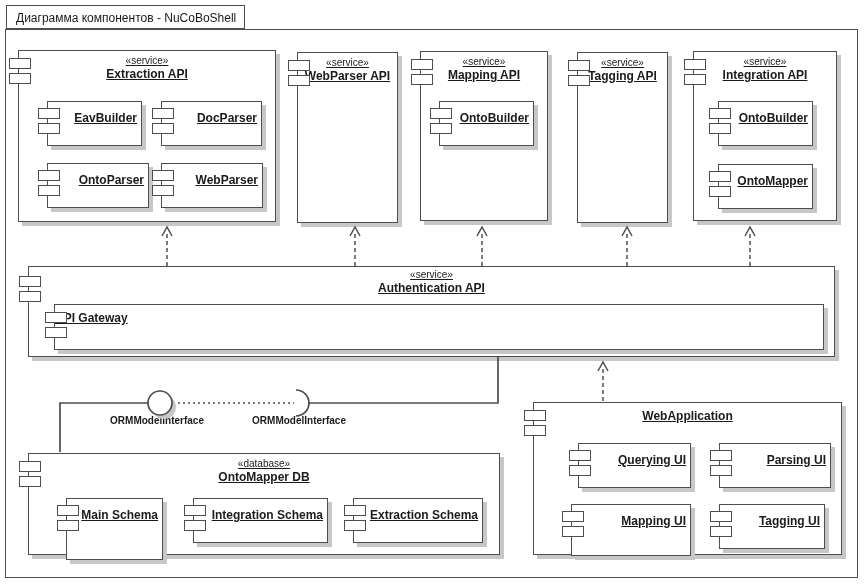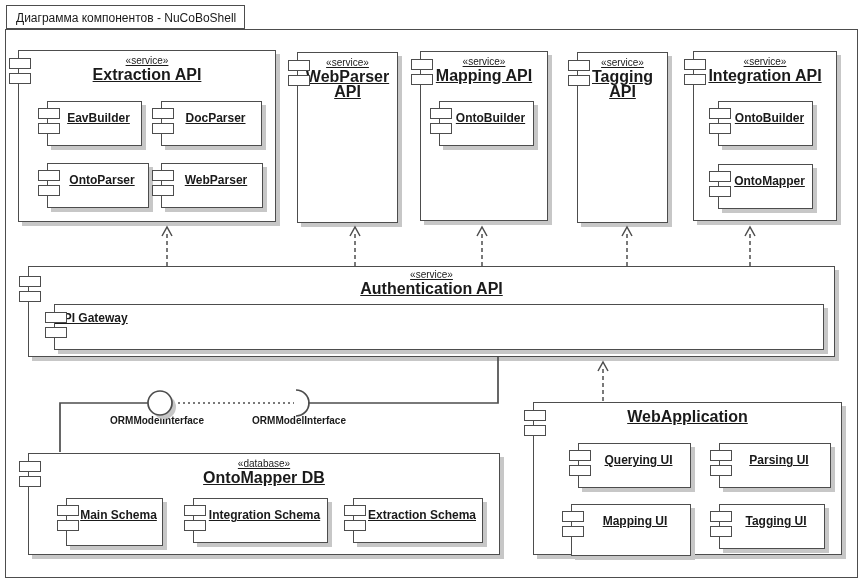--- a/index.html
+++ b/index.html
@@ -25,22 +25,22 @@
     white-space:nowrap;z-index:3;
   }
   .comp{
     position:absolute;background:var(--fill);
     border:1.7px solid var(--border);
     box-shadow:4px 4px 0 var(--shadow);
     box-sizing:border-box;
     text-decoration:underline;
   }
   .stereo{font-size:10px;text-align:center;margin-top:4px;line-height:12px;}
-  .cname{font-size:16px;font-weight:bold;text-align:center;line-height:15px;}
-  .iname{font-size:12px;font-weight:bold;text-align:center;margin-top:9px;line-height:14px;padding:0 4px 0 12px;white-space:nowrap;}
+  .cname{font-size:12px;font-weight:bold;text-align:center;line-height:15px;}
+  .iname{font-size:12px;font-weight:bold;text-align:right;margin-top:9px;line-height:14px;padding:0 4px 0 12px;white-space:nowrap;}
   .gw-name{font-size:12px;font-weight:bold;text-align:left;margin-top:6px;line-height:14px;}
   .tabs{position:absolute;left:-10px;top:7px;width:20px;z-index:2;}
   .tabs i{display:block;width:20px;height:9px;background:var(--fill);
     border:1.5px solid var(--border);margin-bottom:4px;box-sizing:content-box;}
   .iface-label{
     position:absolute;width:130px;text-align:center;
     font-size:10px;font-weight:bold;white-space:nowrap;
   }
   svg.connectors{position:absolute;left:0;top:0;z-index:4;pointer-events:none;color:var(--border);}
 </style>
@@ -160,21 +160,21 @@
   </div>
 </div>
 
 <div class="comp" style="left:28px;top:453px;width:472px;height:102px;">
   <span class="tabs">
       <i></i>
       <i></i>
     </span>
   <div class="stereo">«database»</div>
   <div class="cname">OntoMapper DB</div>
-  <div class="comp" style="left:37px;top:44px;width:97px;height:48px;">
+  <div class="comp" style="left:37px;top:44px;width:97px;height:62px;">
     <span class="tabs" style="top:6px">
         <i></i>
         <i></i>
       </span>
     <div class="iname">Main Schema</div>
   </div>
   <div class="comp" style="left:164px;top:44px;width:135px;height:45px;">
     <span class="tabs" style="top:6px">
         <i></i>
         <i></i>

